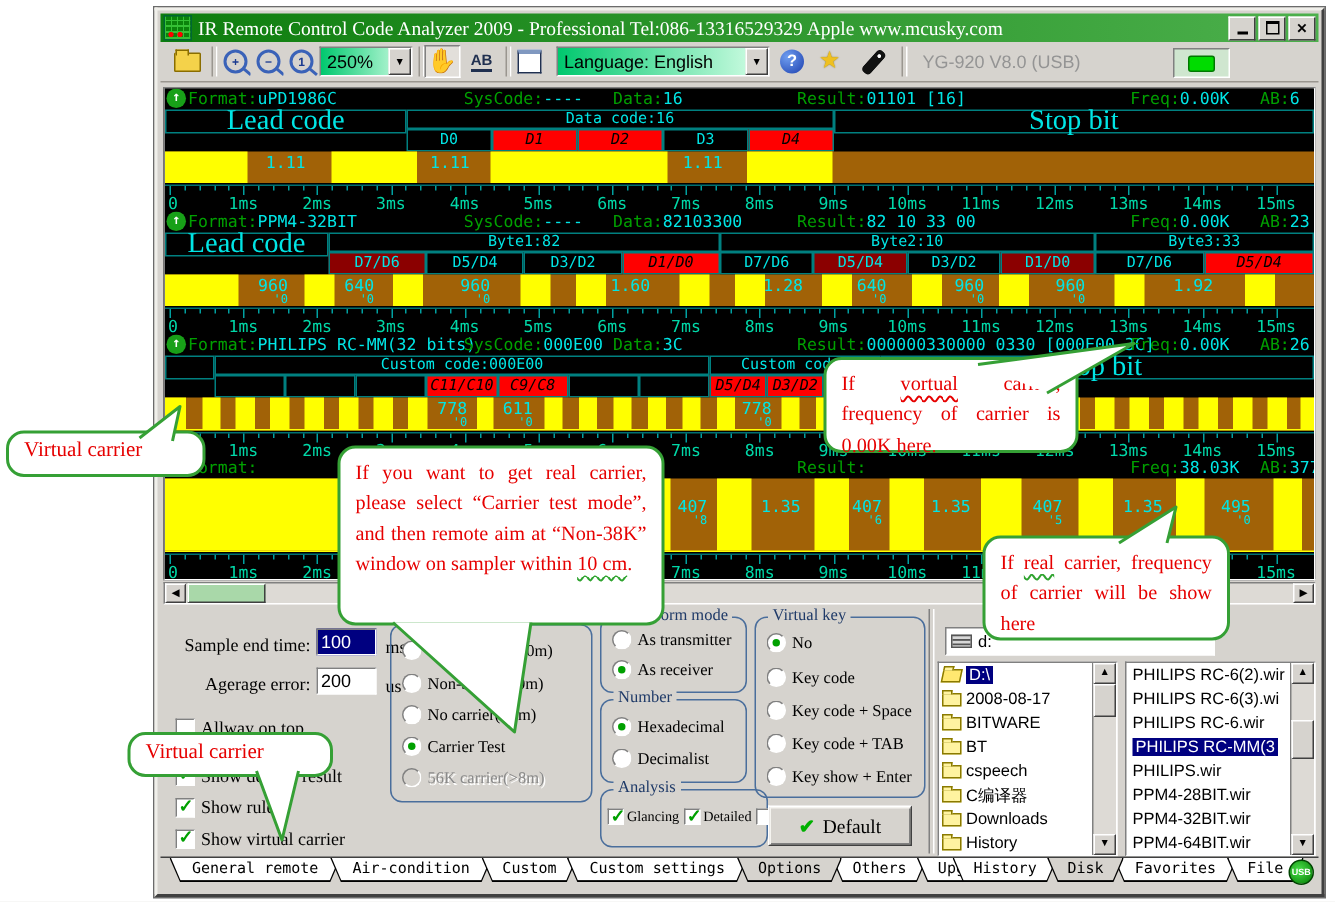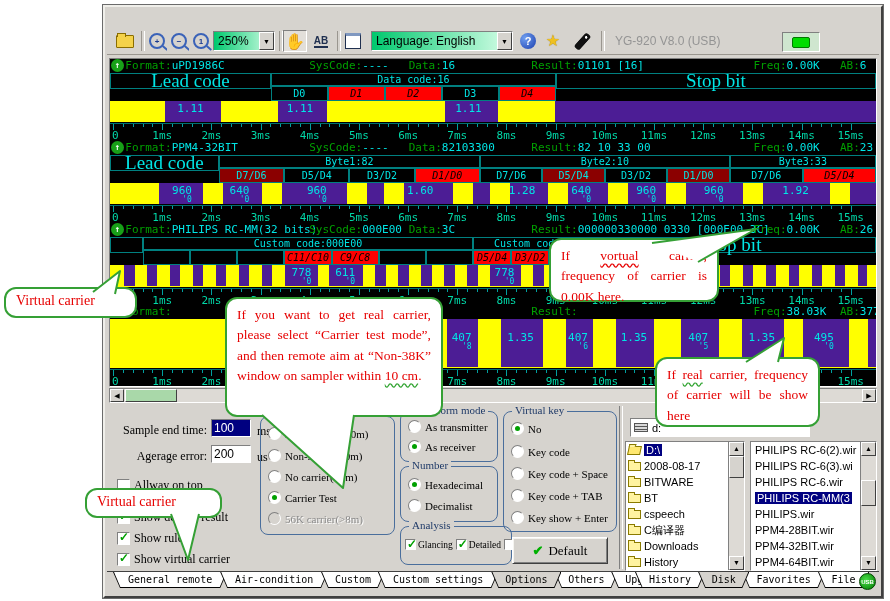--- a/index.html
+++ b/index.html
@@ -63,21 +63,21 @@
   .hgroup{position:absolute;top:0;height:28px;box-sizing:border-box;}
   .hspan{border:1px solid #008080;height:16px;display:flex;align-items:center;justify-content:center;
        font-family:"Liberation Serif",serif;font-size:19px;color:#00E5E5;box-sizing:border-box;}
   .glabel{border:1px solid #008080;height:13px;box-sizing:border-box;text-align:center;
        font-family:"DejaVu Sans Mono",monospace;font-size:10px;line-height:11px;color:#00E5E5;overflow:hidden;white-space:nowrap;}
   .gcells{display:flex;height:15px;}
   .hcell{flex:1;border:1px solid #008080;box-sizing:border-box;text-align:center;
        font-family:"DejaVu Sans Mono",monospace;font-size:10px;line-height:13px;color:#00E5E5;overflow:hidden;white-space:nowrap;}
   .bg-r{background:#FF0000;color:#000;font-style:italic;}
   .bg-m{background:#8B0000;color:#00E5E5;}
-  .wstrip{position:relative;background:#4c1d95;}
+  .wstrip{position:relative;background:#a16207;}
   .wstrip.base{border-bottom:1px solid #FFFF00;}
   .seg{position:absolute;top:0;bottom:0;background:#FFFF00;}
   .wlabel{position:absolute;top:2px;transform:translateX(-50%);text-align:center;
        font-family:"DejaVu Sans Mono",monospace;font-size:11px;line-height:11px;color:#00E5E5;}
   .wsub{display:block;text-align:right;font-size:8px;line-height:7px;}
   .tall .wlabel{top:13px;}
   .ruler{position:relative;height:17px;border-top:1px solid #007070;margin-top:1px;}
   .tick{position:absolute;top:0;width:1px;background:#00A0A0;}
   .rlab{position:absolute;top:5px;transform:translateX(-50%);font-family:"DejaVu Sans Mono",monospace;
        font-size:11px;color:#00D8A8;white-space:nowrap;}
@@ -156,20 +156,35 @@
   #tails{position:absolute;left:0;top:0;width:890px;height:601px;z-index:32;pointer-events:none;}
   .wavy-red{text-decoration:underline wavy #E60000;text-underline-offset:3px;}
   .wavy-green{text-decoration:underline wavy #2FA32F;text-underline-offset:3px;}
 </style>
 </head>
 <body>
 
 <div id="stage">
   <div id="win">
 
+    <div id="titlebar">
+      <div id="appicon"></div>
+      <span>IR Remote Control Code Analyzer 2009 - Professional Tel:086-13316529329 Apple www.mcusky.com</span>
+      <div class="tbtns">
+        <div class="tbtn">
+            <span class="glyph-min"></span>
+          </div>
+        <div class="tbtn">
+            <span class="glyph-max"></span>
+          </div>
+        <div class="tbtn">
+            <span>✕</span>
+          </div>
+      </div>
+    </div>
 
     <div id="toolbar">
       <div class="tbi flatbtn" style="left:6px">
           <span class="folder-ic"></span>
         </div>
       <div class="sep" style="left:34px"></div>
       <div class="tbi flatbtn" style="left:38px">
           <span class="mag">+</span>
         </div>
       <div class="tbi flatbtn" style="left:60px">

